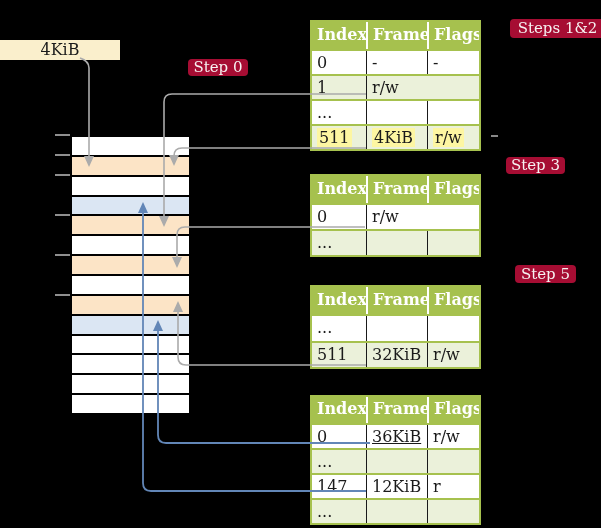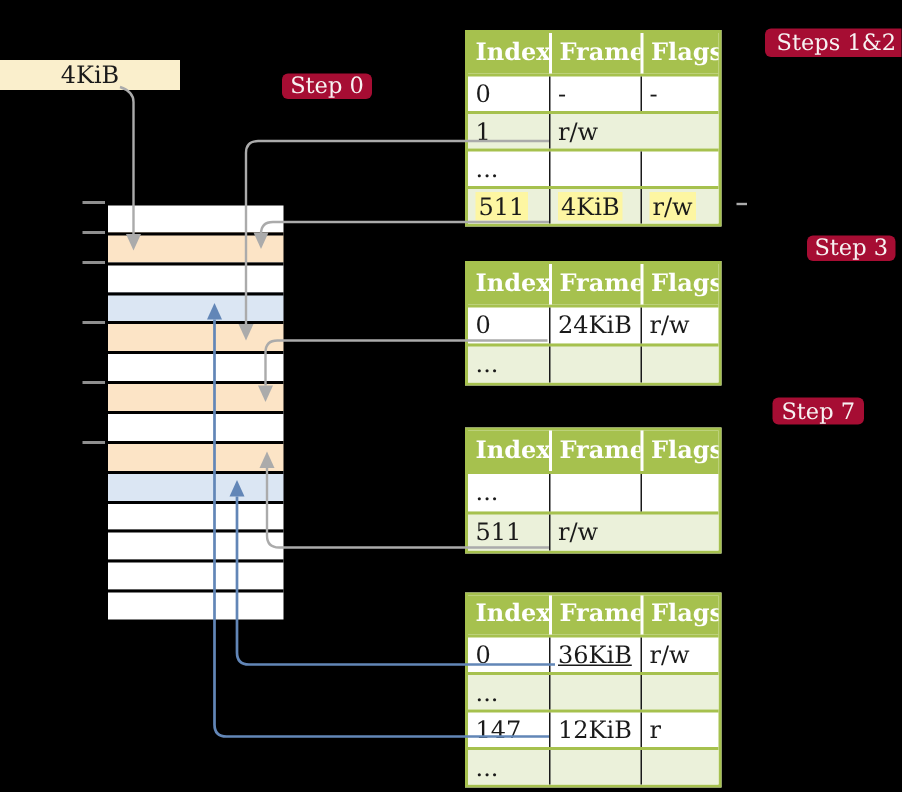--- a/index.html
+++ b/index.html
@@ -12,23 +12,23 @@
   html,body{margin:0;padding:0;}
   body{width:601px;height:528px;overflow:hidden;background:var(--background);
        font-family:"DejaVu Serif","Liberation Serif",serif;position:relative;}
   #stage{position:absolute;inset:0;width:601px;height:528px;}
 
   .cream{position:absolute;left:0;top:40px;width:120px;height:20px;background:var(--cream_box);
          color:var(--ink);font-size:16px;line-height:20px;text-align:center;}
 
   .badge{position:absolute;background:var(--badge_red);color:#f7f2f2;font-size:15px;
          text-align:center;border-radius:4px;white-space:nowrap;}
-  .b0{left:188px;top:49px;width:60px;height:17px;line-height:17px;}
+  .b0{left:188px;top:59px;width:60px;height:17px;line-height:17px;}
   .b12{left:510px;top:19px;width:95px;height:19px;line-height:19px;}
-  .b3{left:538px;top:157px;width:59px;height:17px;line-height:17px;}
+  .b3{left:506px;top:157px;width:59px;height:17px;line-height:17px;}
   .b4{left:515px;top:265px;width:61px;height:18px;line-height:18px;}
 
   #memory{position:absolute;left:70px;top:135px;width:121px;height:280px;
           border:2px solid #000;box-sizing:border-box;display:flex;flex-direction:column;}
   .mrow{flex:1 1 0;border-top:2px solid #000;}
   .mrow:first-child{border-top:none;}
   .mrow.white{background:var(--memory_white);}
   .mrow.peach{background:var(--memory_peach);}
   .mrow.blue{background:var(--memory_blue);}
 
@@ -55,21 +55,21 @@
 </head>
 <body>
 
 <div id="stage">
 
   <div class="cream">4KiB</div>
 
   <div class="badge b0">Step 0</div>
   <div class="badge b12">Steps 1&amp;2</div>
   <div class="badge b3">Step 3</div>
-  <div class="badge b4">Step 7</div>
+  <div class="badge b4">Step 5</div>
 
   <div id="memory">
       <div class="mrow white"></div>
       <div class="mrow peach"></div>
       <div class="mrow white"></div>
       <div class="mrow blue"></div>
       <div class="mrow peach"></div>
       <div class="mrow white"></div>
       <div class="mrow peach"></div>
       <div class="mrow white"></div>
@@ -116,21 +116,20 @@
       </div>
     </div>
   <div class="ptable" style="top: 174px;">
       <div class="hrow" style="height: 27px; line-height: 25px;">
         <span class="hcell c0" style="width: 54px;">Index</span>
         <span class="hcell c1" style="width: 61px;">Frame</span>
         <span class="hcell c2" style="width: 52px;">Flags</span>
       </div>
       <div class="brow" style="height: 26px; line-height: 24px;">
         <span class="bcell c0" style="width: 54px;">0</span>
-        <span class="bcell c1" style="width: 61px;">24KiB</span>
         <span class="bcell c2" style="width: 52px;">r/w</span>
       </div>
       <div class="brow alt" style="height: 26px; line-height: 24px;">
         <span class="bcell c0" style="width: 54px;">...</span>
         <span class="bcell c1" style="width: 61px;"></span>
         <span class="bcell c2" style="width: 52px;"></span>
       </div>
     </div>
   <div class="ptable" style="top: 285px;">
       <div class="hrow" style="height: 27px; line-height: 25px;">
@@ -138,20 +137,21 @@
         <span class="hcell c1" style="width: 61px;">Frame</span>
         <span class="hcell c2" style="width: 52px;">Flags</span>
       </div>
       <div class="brow" style="height: 26.5px; line-height: 24.5px;">
         <span class="bcell c0" style="width: 54px;">...</span>
         <span class="bcell c1" style="width: 61px;"></span>
         <span class="bcell c2" style="width: 52px;"></span>
       </div>
       <div class="brow alt" style="height: 26.5px; line-height: 24.5px;">
         <span class="bcell c0" style="width: 54px;">511</span>
+        <span class="bcell c1" style="width: 61px;">32KiB</span>
         <span class="bcell c2" style="width: 52px;">r/w</span>
       </div>
     </div>
   <div class="ptable" style="top: 395px;">
       <div class="hrow" style="height: 26px; line-height: 24px;">
         <span class="hcell c0" style="width: 54px;">Index</span>
         <span class="hcell c1" style="width: 61px;">Frame</span>
         <span class="hcell c2" style="width: 52px;">Flags</span>
       </div>
       <div class="brow" style="height: 25px; line-height: 23px;">

